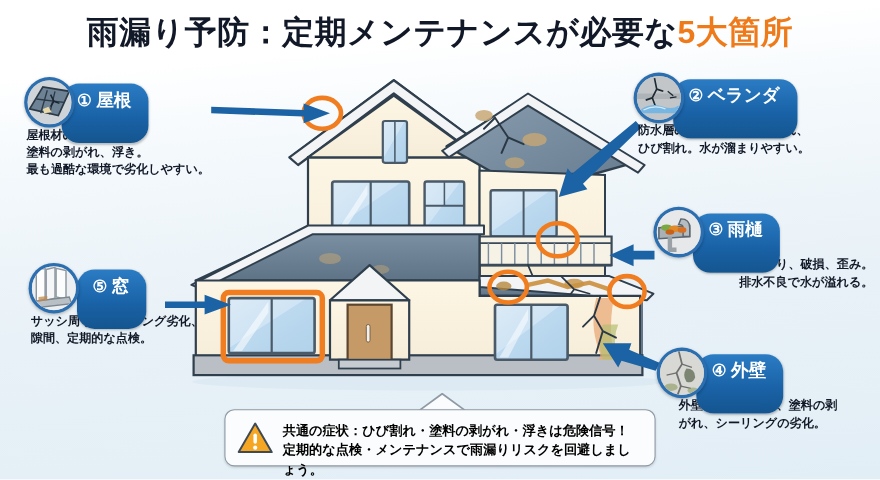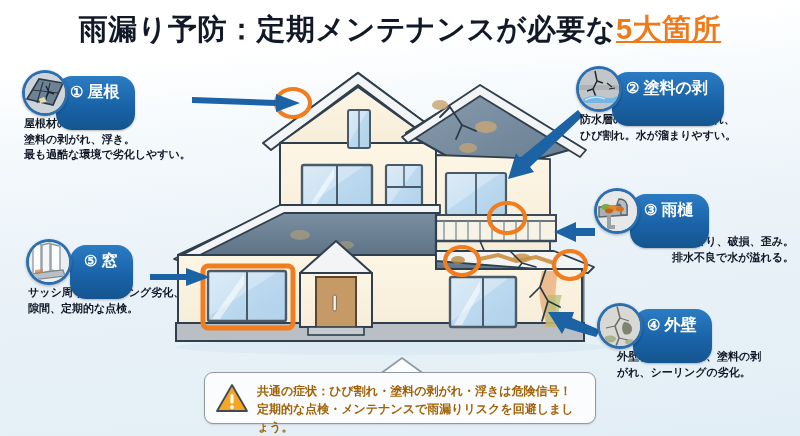--- a/index.html
+++ b/index.html
@@ -11,21 +11,21 @@
   #stage{
     position:relative;width:800px;height:436px;overflow:hidden;
     background:linear-gradient(175deg,#ffffff 0%,#ffffff 14%,#f4f9fc 30%,#e8f1f7 62%,#e2eef6 100%);
   }
   
   .title{
     position:absolute;left:0;top:10px;width:800px;text-align:center;
     font-size:29px;font-weight:bold;color:#111827;letter-spacing:.5px;
     white-space:nowrap;
   }
-  .title .accent{color:#ef7a1a;text-decoration:underline;}
+  .title .accent{color:#ef7a1a;}
   
   .card{position:absolute;}
   .card .head{position:relative;height:44px;}
   .badge{
     position:absolute;top:6px;height:48px;border-radius:16px;
     background:linear-gradient(180deg,#2b7cc4 0%,#1a63a8 55%,#14558f 100%);
     color:#fff;font-size:16px;font-weight:bold;line-height:32px;
     padding:0 16px 6px 14px;white-space:nowrap;
     box-shadow:0 1px 2px rgba(0,0,0,.25);
     font-family:Liberation Serif, serif;
@@ -43,21 +43,21 @@
   }
   
   .callout{
     position:absolute;left:204px;top:372px;width:392px;height:52px;
     background:#fbfcfd;border:1.6px solid #8f9aa5;border-radius:9px;
     box-sizing:border-box;display:flex;align-items:center;padding:0 10px;
     box-shadow:0 1px 2px rgba(0,0,0,.12);
   }
   .callout .warn{width:34px;height:32px;flex:0 0 34px;margin-right:8px;}
   .callout .ctext{
-    font-size:12px;font-weight:bold;color:#a16207;line-height:1.5;white-space:pre-line;margin-top:21px;
+    font-size:12px;font-weight:bold;color:#000000;line-height:1.5;white-space:pre-line;margin-top:21px;
   }
   .callout-tip{position:absolute;left:380px;top:357px;width:44px;height:18px;}
   svg{display:block;overflow:visible;}
 </style>
 </head>
 <body>
 
 <div id="stage">
 
   <div class="title">
@@ -232,21 +232,21 @@
       </div>
     </div>
     <div class="desc" style="margin-left:2px;">屋根材のひび割れ、
 塗料の剥がれ、浮き。
 最も過酷な環境で劣化しやすい。</div>
   </div>
 
   <div class="card" style="left:576px;top:66px;width:214px;">
     <div class="head">
       <div class="badge" style="left:36px;">
-        <span class="num">②</span><span>塗料の剥</span>
+        <span class="num">②</span><span>ベランダ</span>
       </div>
       <div class="thumb">
         <div class="inner">
           <svg width="40" height="40" viewBox="0 0 40 40">
             <rect width="40" height="40" fill="#c2c6c9"></rect>
             <rect y="16" width="40" height="5" fill="#aeb3b7"></rect>
             <path d="M16 2 L18 12 L14 20 L17 28 M18 12 L24 14 M14 20 L8 22" stroke="#1e2a33" stroke-width="1.5" fill="none"></path>
             <path d="M28 14 L33 18 M30 20 L36 19" stroke="#1e2a33" stroke-width="1.2" fill="none"></path>
             <path d="M4 30 Q14 24 24 28 Q32 31 38 27 L38 34 L4 34 Z" fill="#77b6e3"></path>
             <path d="M6 31 Q16 26 26 30" stroke="#ffffff" stroke-width="1.2" fill="none" opacity=".7"></path>
@@ -275,21 +275,21 @@
             <ellipse cx="23" cy="18" rx="4" ry="2.6" fill="#d9701f"></ellipse>
             <ellipse cx="12" cy="20" rx="4" ry="2.4" fill="#c8621a"></ellipse>
           </svg>
         </div>
       </div>
     </div>
     <div class="desc" style="margin-left:32px;">詰まり、破損、歪み。
 排水不良で水が溢れる。</div>
   </div>
 
-  <div class="card" style="left:597px;top:303px;width:200px;">
+  <div class="card" style="left:597px;top:316px;width:200px;">
     <div class="head">
       <div class="badge" style="left:36px;">
         <span class="num">④</span><span>外壁</span>
       </div>
       <div class="thumb">
         <div class="inner">
           <svg width="40" height="40" viewBox="0 0 40 40">
             <rect width="40" height="40" fill="#d8d8d4"></rect>
             <path d="M17 0 L20 12 L15 20 L19 32 L16 40" stroke="#707070" stroke-width="1.6" fill="none"></path>
             <path d="M20 12 L29 15 M15 20 L6 22 M19 32 L28 34" stroke="#707070" stroke-width="1.2" fill="none"></path>

